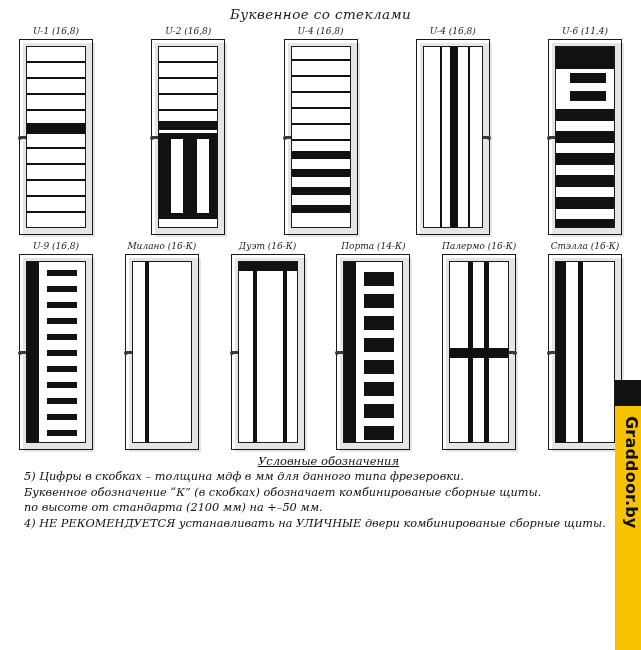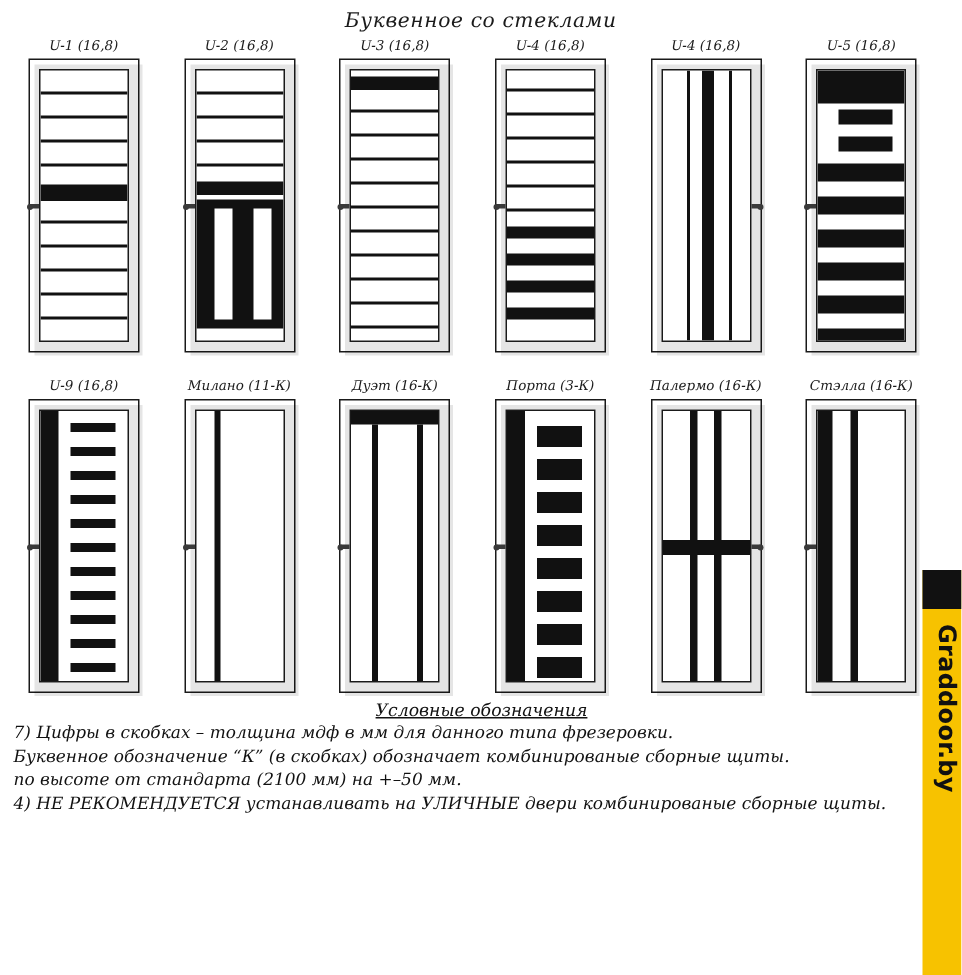--- a/index.html
+++ b/index.html
@@ -26,22 +26,22 @@
     font-family: "DejaVu Serif", serif;
     font-style: italic;
     font-size: 13.5px;
     letter-spacing: .4px;
     padding-top: 6px;
     color: #1b1b1b;
   }
   .grid {
     display: flex;
     flex-direction: column;
-    gap: 12px;
-    padding: 2px 17px 0 6px;
+    gap: 0px;
+    padding: 2px 6px 0 6px;
   }
   .row {
     display: flex;
     justify-content: space-between;
     gap: 4px;
   }
   .cell {
     width: 100px;
     display: flex;
     flex-direction: column;
@@ -131,21 +131,21 @@
   }
   .glass-white {
     position: absolute;
     background: #ffffff;
     border: 1.3px solid #111;
     box-sizing: border-box;
   }
 
   
   .legend {
-    padding: 4px 8px 0 9px;
+    padding: 4px 8px 0 24px;
   }
   .legend-title {
     text-align: center;
     font-family: "DejaVu Serif", serif;
     font-style: italic;
     font-size: 11.5px;
     text-decoration: underline;
     margin-bottom: 2px;
   }
   .legend p {
@@ -237,41 +237,20 @@
             <div class="hbar thin" style="top:46px"></div>
             <div class="hbar thin" style="top:62px"></div>
             <div class="blk" style="left:0;right:0;top:74px;height:9px"></div>
             <div class="blk" style="left:0;right:0;top:86px;height:86px"></div>
             <div class="glass-white" style="left:12px;top:92px;width:12px;height:74px;border:0;background:#fff"></div>
             <div class="glass-white" style="left:38px;top:92px;width:12px;height:74px;border:0;background:#fff"></div>
           </div>
         </div>
       </div>
 
-      <div class="cell">
-        <div class="cell-label">U-3 (16,8)</div>
-        <div class="door shadow">
-          <div class="handle left">
-              <span class="knob"></span>
-            </div>
-          <div class="inner">
-            <div class="blk" style="left:0;right:0;top:4px;height:9px"></div>
-            <div class="hbar thin" style="top:26px"></div>
-            <div class="hbar thin" style="top:42px"></div>
-            <div class="hbar thin" style="top:58px"></div>
-            <div class="hbar thin" style="top:74px"></div>
-            <div class="hbar thin" style="top:90px"></div>
-            <div class="hbar thin" style="top:106px"></div>
-            <div class="hbar thin" style="top:122px"></div>
-            <div class="hbar thin" style="top:138px"></div>
-            <div class="hbar thin" style="top:154px"></div>
-            <div class="hbar thin" style="top:170px"></div>
-          </div>
-        </div>
-      </div>
 
       <div class="cell">
         <div class="cell-label">U-4 (16,8)</div>
         <div class="door shadow">
           <div class="handle left">
               <span class="knob"></span>
             </div>
           <div class="inner">
             <div class="hbar thin" style="top:12px"></div>
             <div class="hbar thin" style="top:28px"></div>
@@ -295,21 +274,21 @@
             </div>
           <div class="inner">
             <div class="vbar thin" style="left:16px"></div>
             <div class="blk" style="left:26px;top:0;bottom:0;width:8px;height:100%"></div>
             <div class="vbar thin" style="left:44px"></div>
           </div>
         </div>
       </div>
 
       <div class="cell">
-        <div class="cell-label">U-5 (16,8)</div>
+        <div class="cell-label">U-6 (11,4)</div>
         <div class="door shadow">
           <div class="handle left">
               <span class="knob"></span>
             </div>
           <div class="inner">
             <div class="blk" style="left:0;right:0;top:0;height:22px"></div>
             <div class="blk" style="left:14px;top:26px;width:36px;height:10px"></div>
             <div class="blk" style="left:14px;top:44px;width:36px;height:10px"></div>
             <div class="blk" style="left:0;right:0;top:62px;height:12px"></div>
             <div class="blk" style="left:0;right:0;top:84px;height:12px"></div>
@@ -341,21 +320,21 @@
             <div class="blk" style="left:20px;top:104px;width:30px;height:6px"></div>
             <div class="blk" style="left:20px;top:120px;width:30px;height:6px"></div>
             <div class="blk" style="left:20px;top:136px;width:30px;height:6px"></div>
             <div class="blk" style="left:20px;top:152px;width:30px;height:6px"></div>
             <div class="blk" style="left:20px;top:168px;width:30px;height:6px"></div>
           </div>
         </div>
       </div>
 
       <div class="cell">
-        <div class="cell-label">Милано (11-К)</div>
+        <div class="cell-label">Милано (16-К)</div>
         <div class="door shadow">
           <div class="handle left">
               <span class="knob"></span>
             </div>
           <div class="inner">
             <div class="blk" style="left:12px;top:0;bottom:0;width:4px;height:100%"></div>
           </div>
         </div>
       </div>
 
@@ -367,21 +346,21 @@
             </div>
           <div class="inner">
             <div class="blk" style="left:0;right:0;top:0;height:9px"></div>
             <div class="blk" style="left:14px;top:9px;bottom:0;width:4px;height:187px"></div>
             <div class="blk" style="left:44px;top:9px;bottom:0;width:4px;height:187px"></div>
           </div>
         </div>
       </div>
 
       <div class="cell">
-        <div class="cell-label">Порта (3-К)</div>
+        <div class="cell-label">Порта (14-К)</div>
         <div class="door shadow">
           <div class="handle left">
               <span class="knob"></span>
             </div>
           <div class="inner">
             <div class="blk" style="left:0;top:0;bottom:0;width:12px;height:100%"></div>
             <div class="blk" style="left:20px;top:10px;width:30px;height:14px"></div>
             <div class="blk" style="left:20px;top:32px;width:30px;height:14px"></div>
             <div class="blk" style="left:20px;top:54px;width:30px;height:14px"></div>
             <div class="blk" style="left:20px;top:76px;width:30px;height:14px"></div>
@@ -417,21 +396,21 @@
             <div class="blk" style="left:0;top:0;bottom:0;width:10px;height:100%"></div>
             <div class="blk" style="left:22px;top:0;bottom:0;width:5px;height:100%"></div>
           </div>
         </div>
       </div>
     </div>
   </div>
 
   <div class="legend">
     <div class="legend-title">Условные обозначения</div>
-    <p>7) Цифры в скобках – толщина мдф в мм для данного типа фрезеровки.</p>
+    <p>5) Цифры в скобках – толщина мдф в мм для данного типа фрезеровки.</p>
     <p>Буквенное обозначение “К” (в скобках) обозначает комбинированые сборные щиты.</p>
     <p>по высоте от стандарта (2100 мм) на +–50 мм.</p>
     <p>4) НЕ РЕКОМЕНДУЕТСЯ  устанавливать на УЛИЧНЫЕ двери комбинированые сборные щиты.</p>
   </div>
 
   <div class="watermark">
     <div class="blackcap"></div>
     <div class="wm-text">Graddoor.by</div>
   </div>
 

